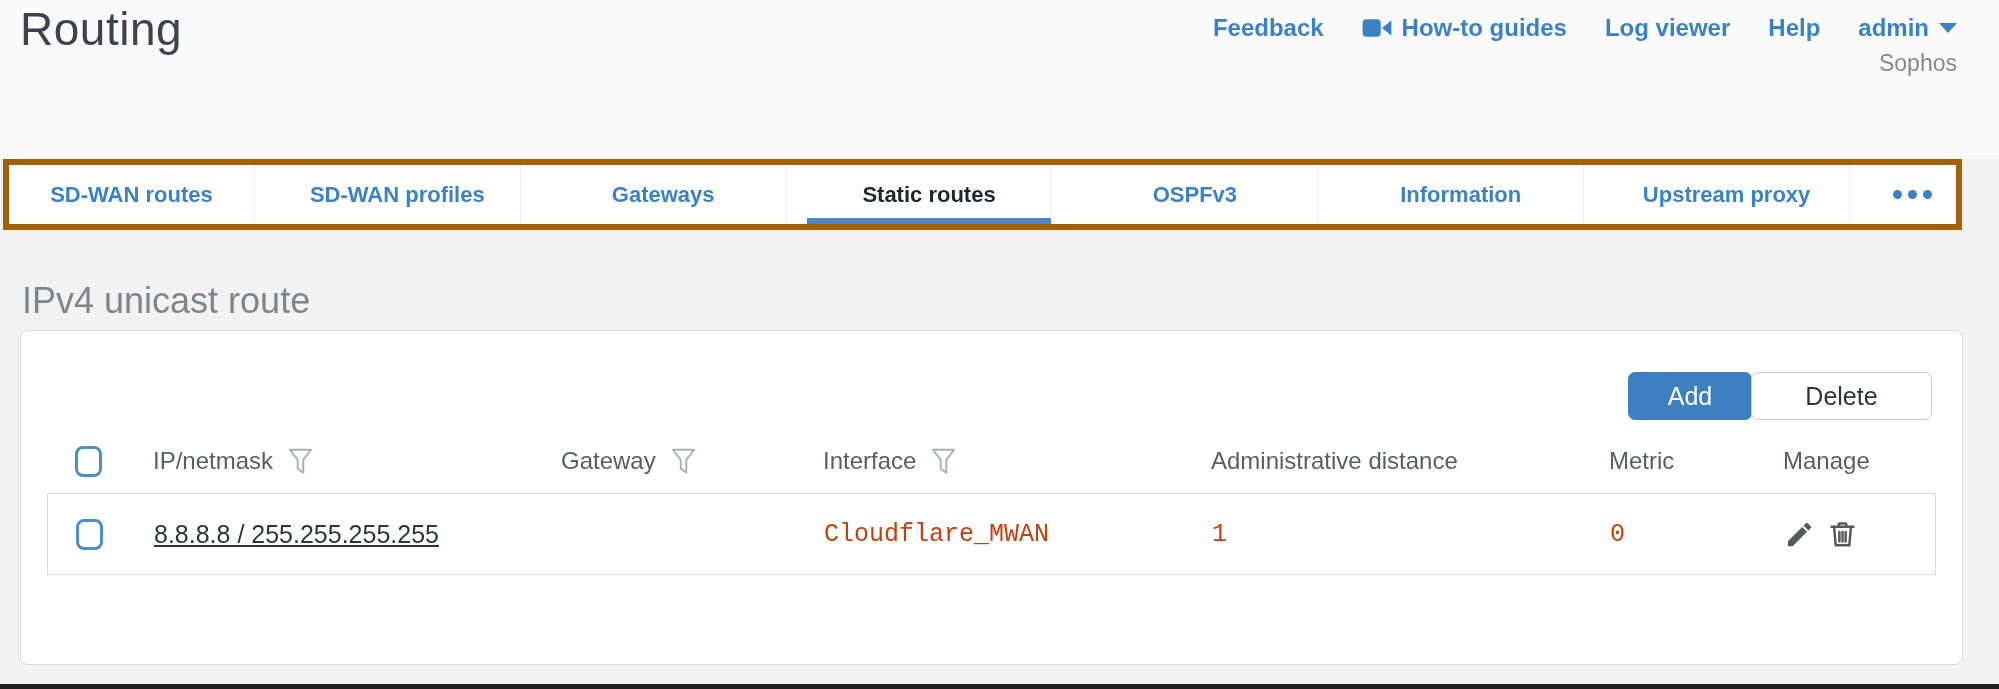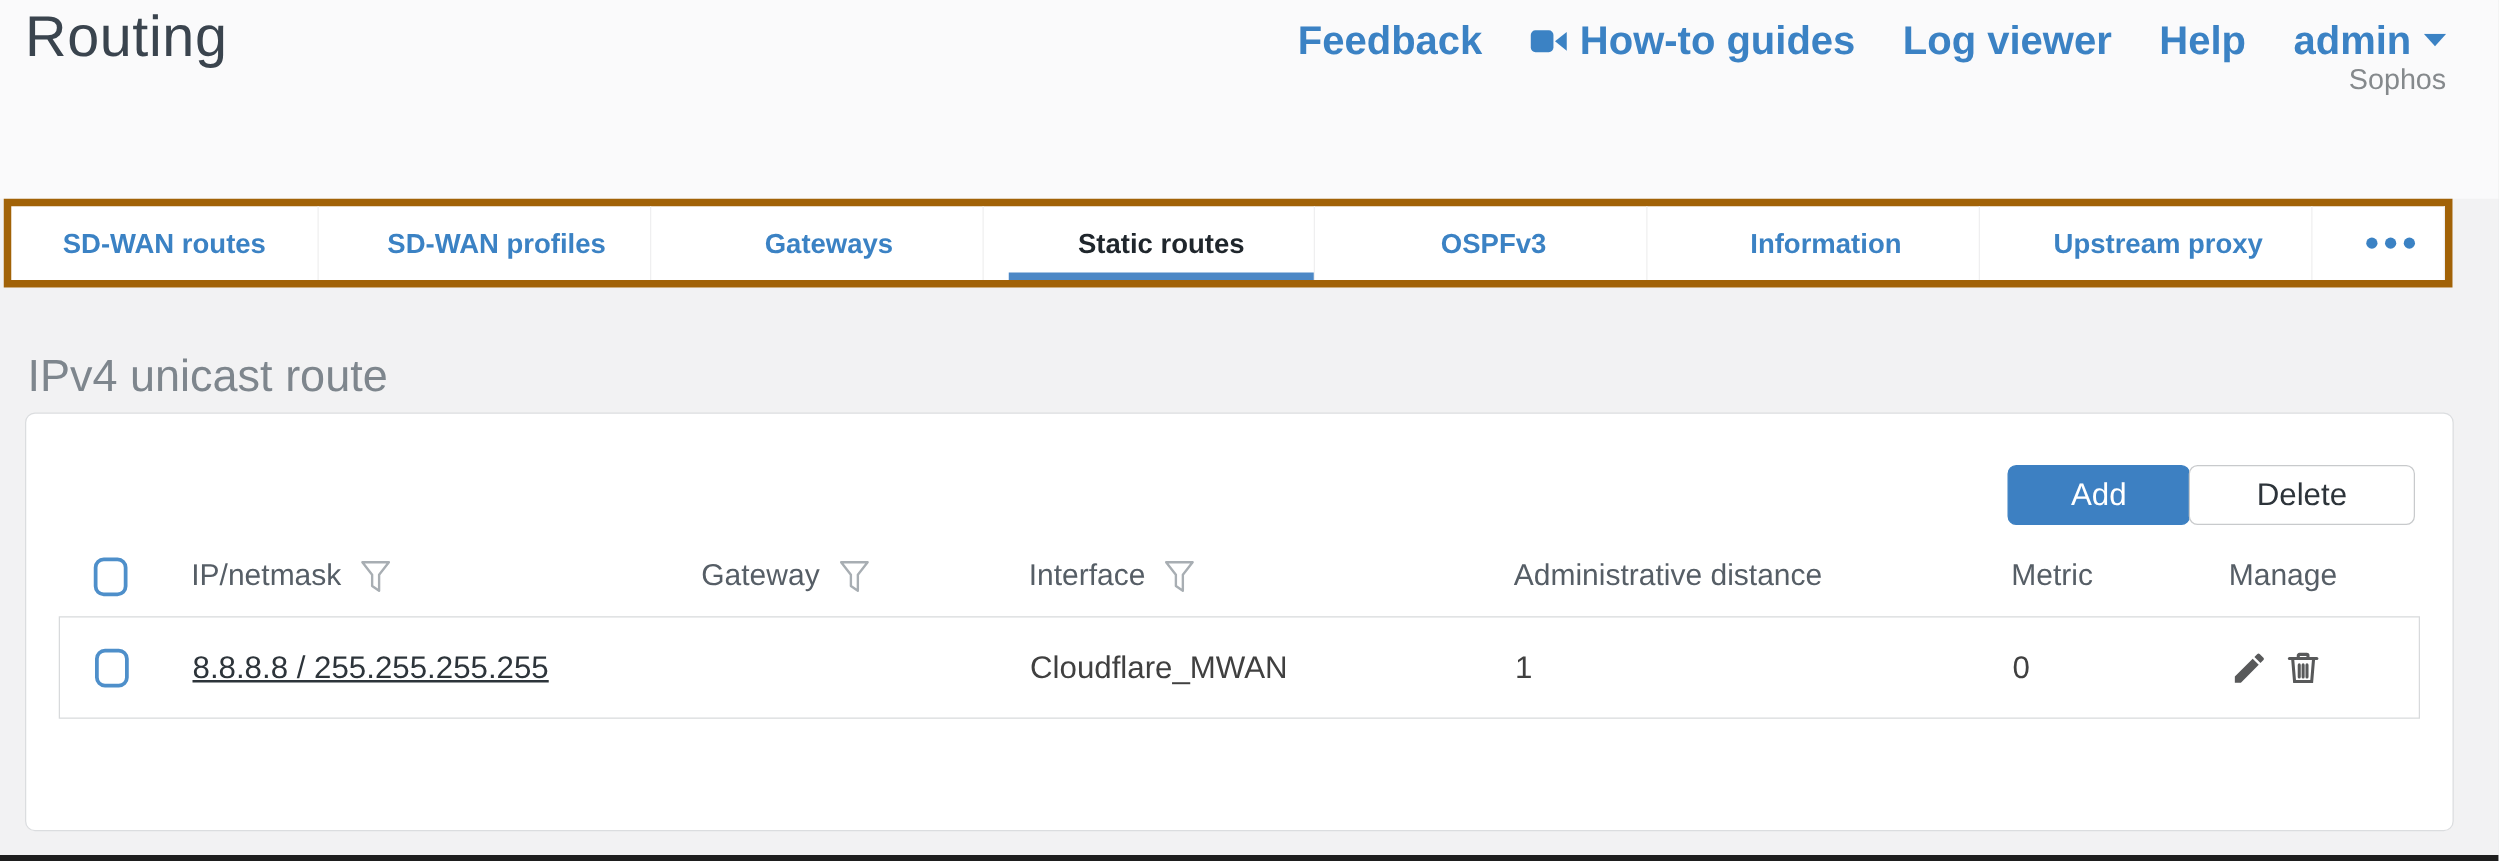--- a/index.html
+++ b/index.html
@@ -18,21 +18,21 @@
     position: absolute; top:0; left:0; width:100%; height:159px;
     background: #fafafb;
   }
   .page-title {
     position: absolute; left: 20px; top: 2px;
     font-size: 46px; font-weight: 400; color: #3a444e; letter-spacing: .5px;
   }
   .header-nav {
     position: absolute; top: 14px; right: 42px;
     display: flex; align-items: center; gap: 38px;
-    font-size: 32px; font-weight: 700; color: #3b82c4;
+    font-size: 24px; font-weight: 700; color: #3b82c4;
   }
   .header-link { display: flex; align-items: center; gap: 10px; cursor: pointer; white-space: nowrap; }
   .header-link svg { display: block; }
   .brand {
     position: absolute; top: 50px; right: 42px;
     font-size: 23px; font-weight: 400; color: #85898c;
   }
 
   
   .tabbar {
@@ -75,21 +75,21 @@
     border: 1px solid #dbdddf;
     border-radius: 8px;
   }
 
   .btn {
     position: absolute; top: 41px; height: 48px;
     display: flex; align-items: center; justify-content: center;
     font-size: 25px; border-radius: 7px; cursor: pointer;
     font-family: "Liberation Sans", sans-serif;
   }
-  .btn-add   { right: 210px; width: 146px; background: #3d80c2; color: #ffffff; border: 1px solid #3d80c2; }
+  .btn-add   { right: 210px; width: 124px; background: #3d80c2; color: #ffffff; border: 1px solid #3d80c2; }
   .btn-delete{ right: 30px;  width: 181px; background: #ffffff; color: #2d343a; border: 1px solid #c8cacc; }
 
   
   .grid-cols {
     display: grid;
     grid-template-columns: 78px 408px 262px 388px 398px 174px 1fr;
     align-items: center;
     padding-left: 28px;
   }
   .thead {
@@ -107,21 +107,21 @@
   .trow { height: 80px; font-size: 25px; color: #2e353b; }
 
   .checkbox {
     width: 27px; height: 31px;
     background: #fff;
     border: 3px solid #4e8fca;
     border-radius: 8px;
     cursor: pointer;
   }
   .route-link { color: #2d343a; text-decoration: underline; cursor: pointer; }
-  .cell-plain { color: #404040; }
+  .cell-plain { color: #c2410c; font-family: Liberation Mono, monospace; }
 
   .manage-cell { display: flex; align-items: center; gap: 12px; }
   .icon-btn { cursor: pointer; display: flex; align-items: center; }
 
   .bottom-strip {
     position: absolute; left: 0; bottom: 0; width: 100%; height: 5px;
     background: #1e1e1e;
   }
 </style>
 </head>

